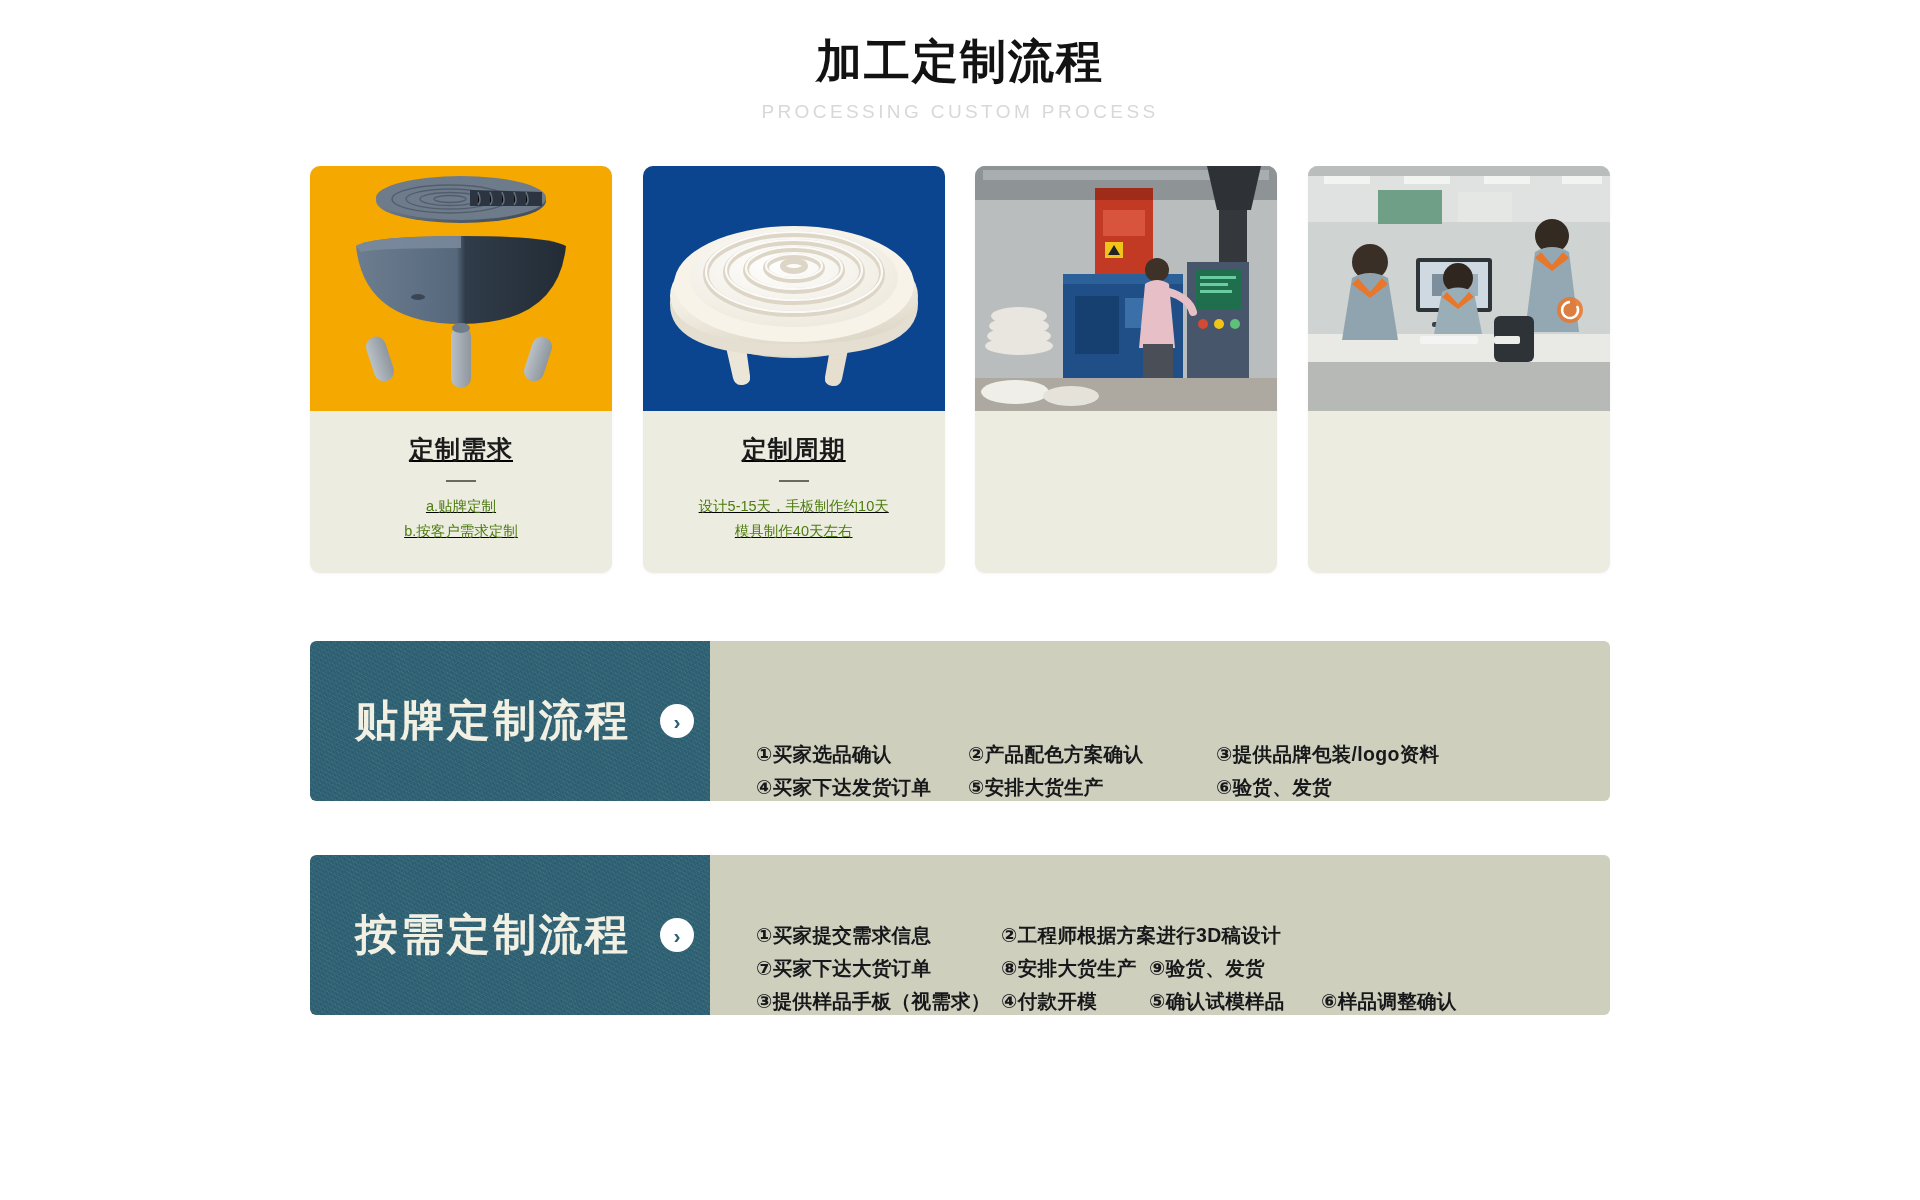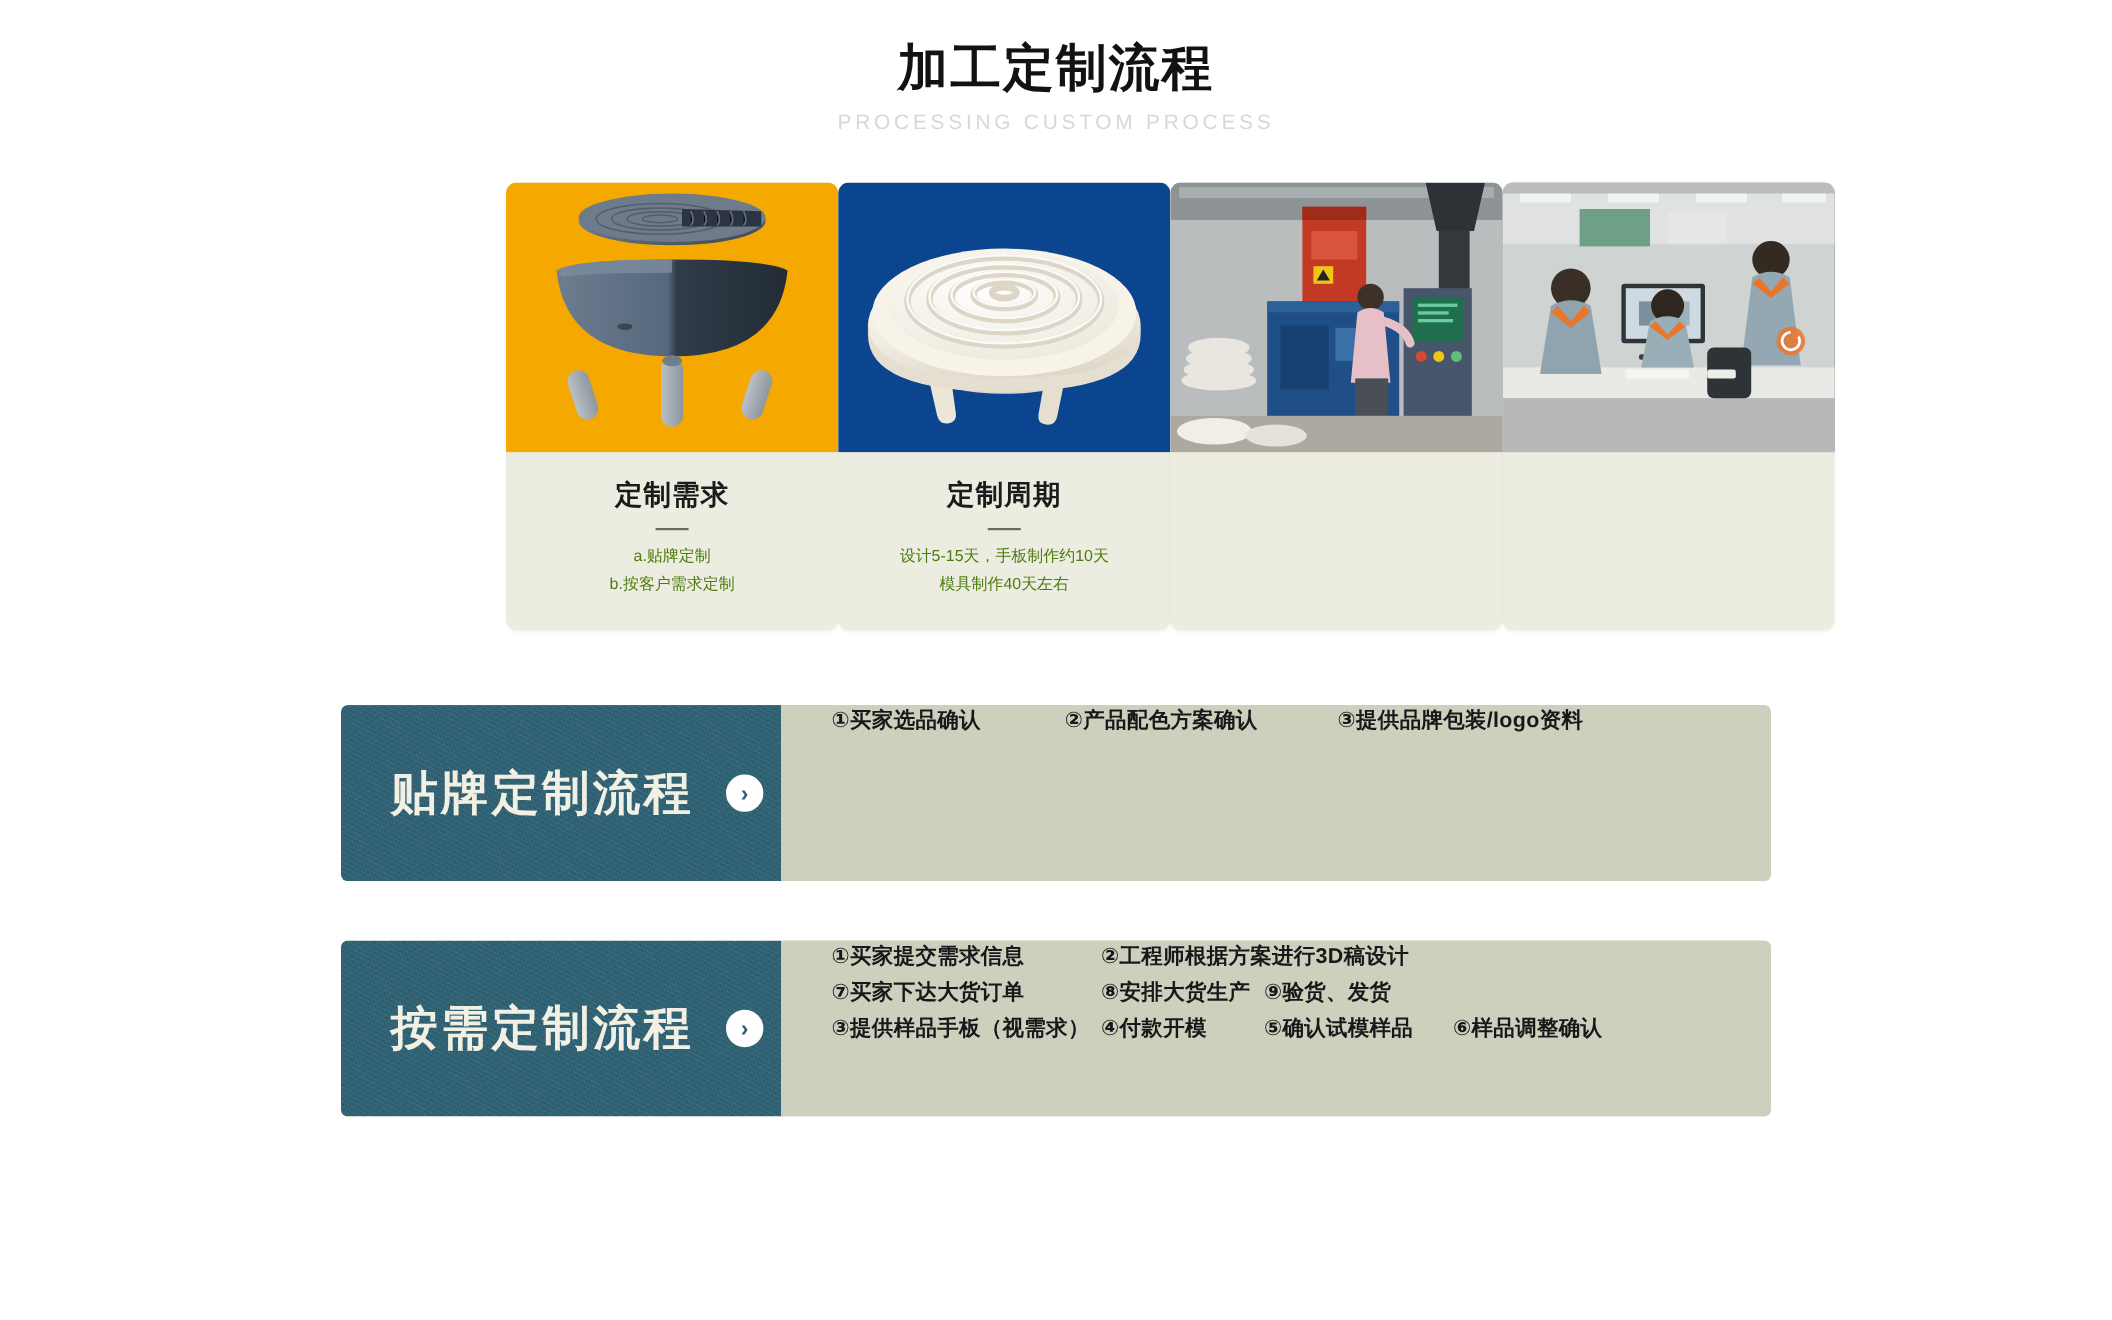--- a/index.html
+++ b/index.html
@@ -17,22 +17,22 @@
     font-size: 46px; font-weight: 700; color: #121212;
     letter-spacing: 2px; line-height: 1.1;
   }
   .subtitle {
     margin-top: 14px; font-size: 19px; color: #d8d8d8;
     letter-spacing: 3.4px; font-weight: 400;
   }
 
   
   .cards {
-    margin: 43px auto 0; width: 1416px;
-    display: flex; justify-content: flex-end;
+    margin: 43px auto 0; width: 1300px;
+    display: flex; justify-content: space-between; text-decoration: underline;
   }
   .card {
     width: 302px; border-radius: 10px; overflow: hidden;
     background: #ecece0; box-shadow: 0 1px 3px rgba(0,0,0,.05);
   }
   .card-media { height: 245px; position: relative; overflow: hidden; }
   .card-body { padding: 22px 14px 30px; text-align: center; }
   .card-title {
     font-size: 25px; font-weight: 700; color: #1b1b1b; letter-spacing: 1px;
   }
@@ -72,21 +72,21 @@
     letter-spacing: 3px; padding-right: 34px;
   }
   .chev {
     position: absolute; right: 16px; top: 50%; transform: translateY(-50%);
     width: 34px; height: 34px; border-radius: 50%;
     background: #ffffff; color: #2d6072;
     display: flex; align-items: center; justify-content: center;
     font-size: 21px; font-weight: 700; line-height: 1;
   }
   .banner-steps {
-    flex: 1; display: flex; flex-direction: column; justify-content: flex-start;
+    flex: 1; display: flex; flex-direction: column; justify-content: flex-end;
     padding: 0 0 0 46px; gap: 6px;
   }
   .step-row { display: flex; align-items: center; }
   .step {
     font-size: 19.5px; font-weight: 700; color: #17181a;
     letter-spacing: .3px; white-space: nowrap;
   }
 </style>
 </head>
 <body>
@@ -314,20 +314,25 @@
     <div class="banner-label">
       <span class="banner-label-text">贴牌定制流程</span>
       <span class="chev">›</span>
     </div>
     <div class="banner-steps">
       <div class="step-row">
         <span class="step" style="width:212px">①买家选品确认</span>
         <span class="step" style="width:248px">②产品配色方案确认</span>
         <span class="step">③提供品牌包装/logo资料</span>
       </div>
+      <div class="step-row">
+        <span class="step" style="width:212px">④买家下达发货订单</span>
+        <span class="step" style="width:248px">⑤安排大货生产</span>
+        <span class="step">⑥验货、发货</span>
+      </div>
     </div>
   </div>
 
   <div class="banner banner-2">
     <div class="banner-label">
       <span class="banner-label-text">按需定制流程</span>
       <span class="chev">›</span>
     </div>
     <div class="banner-steps">
       <div class="step-row">

